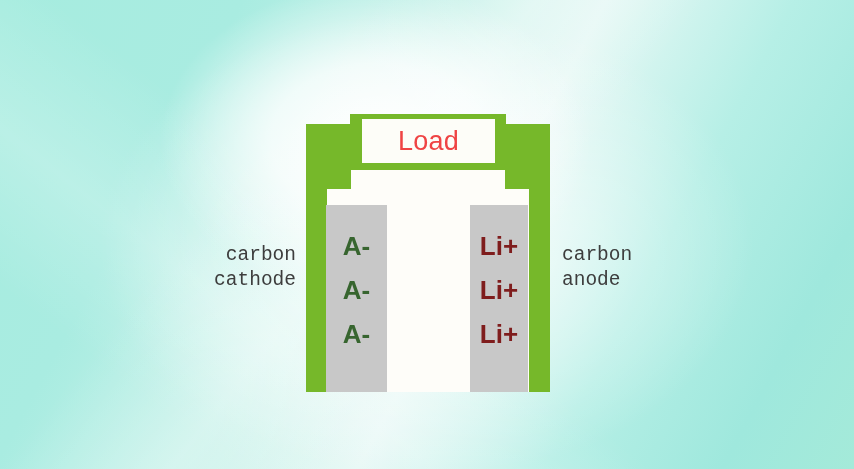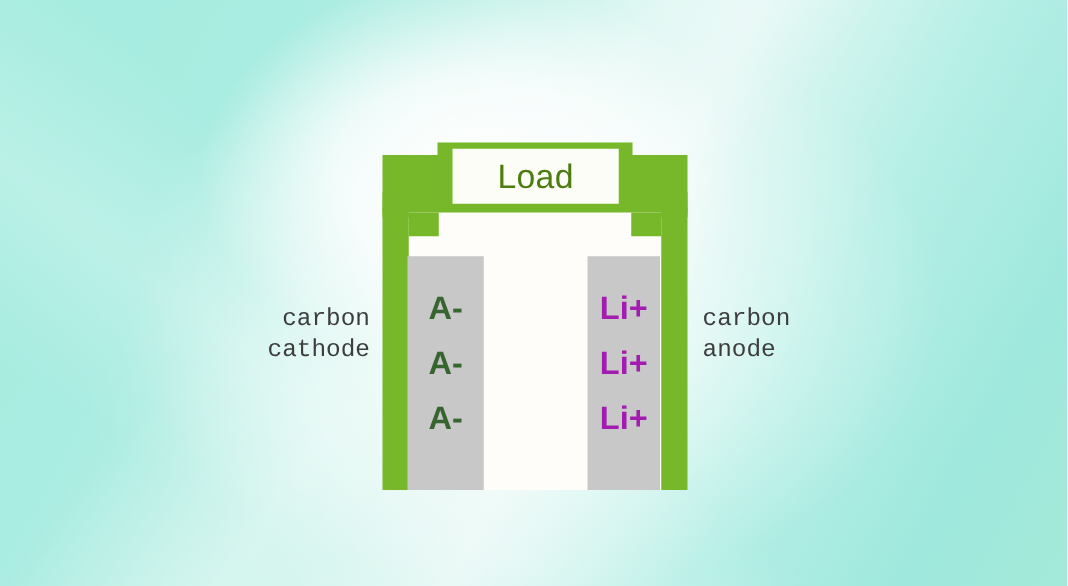--- a/index.html
+++ b/index.html
@@ -113,21 +113,21 @@
     left: 56px;
     top: 11px;
     width: 133px;
     height: 44px;
     background: #fdfdf8;
     display: flex;
     align-items: center;
     justify-content: center;
   }
   .load-label {
-    color: #4d7c0f;
+    color: #ef4444;
     font-size: 27px;
     font-family: "Liberation Sans", sans-serif;
     letter-spacing: 0.2px;
     line-height: 1;
   }
 
   
   .electrode {
     position: absolute;
     top: 97px;
@@ -145,21 +145,21 @@
   .electrode-right { left: 164px; width: 58px; }
 
   .ion {
     font-size: 26px;
     font-weight: bold;
     line-height: 1;
     margin-bottom: 18px;
     font-family: "Liberation Sans", sans-serif;
   }
   .ion-anion  { color: #37652f; }
-  .ion-cation { color: #a21caf; }
+  .ion-cation { color: #7f1d1d; }
 
   
   .caption {
     position: absolute;
     color: #3d3d3d;
     font-size: 19.5px;
     line-height: 1.28;
     font-family: Liberation Mono, monospace;
     white-space: pre-line;
   }

